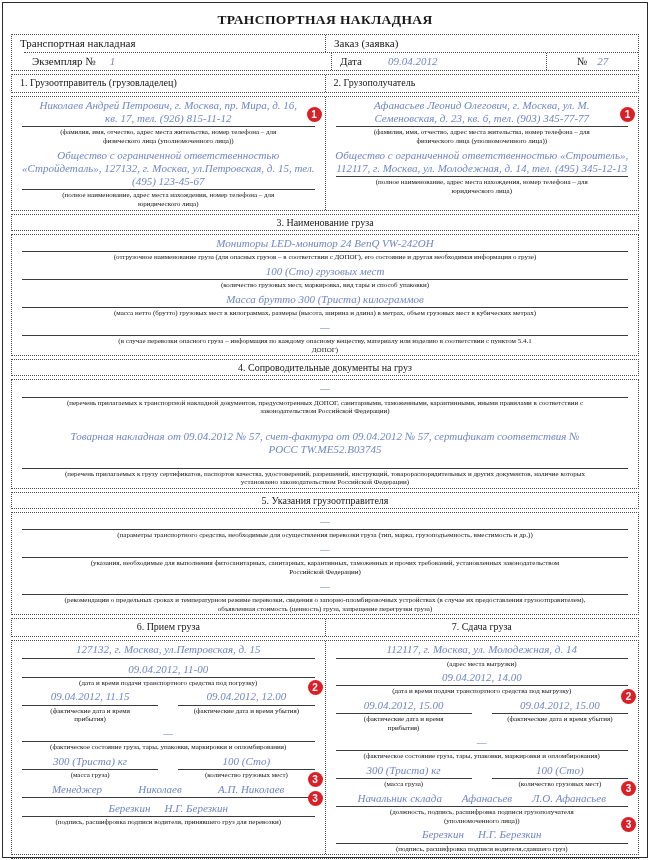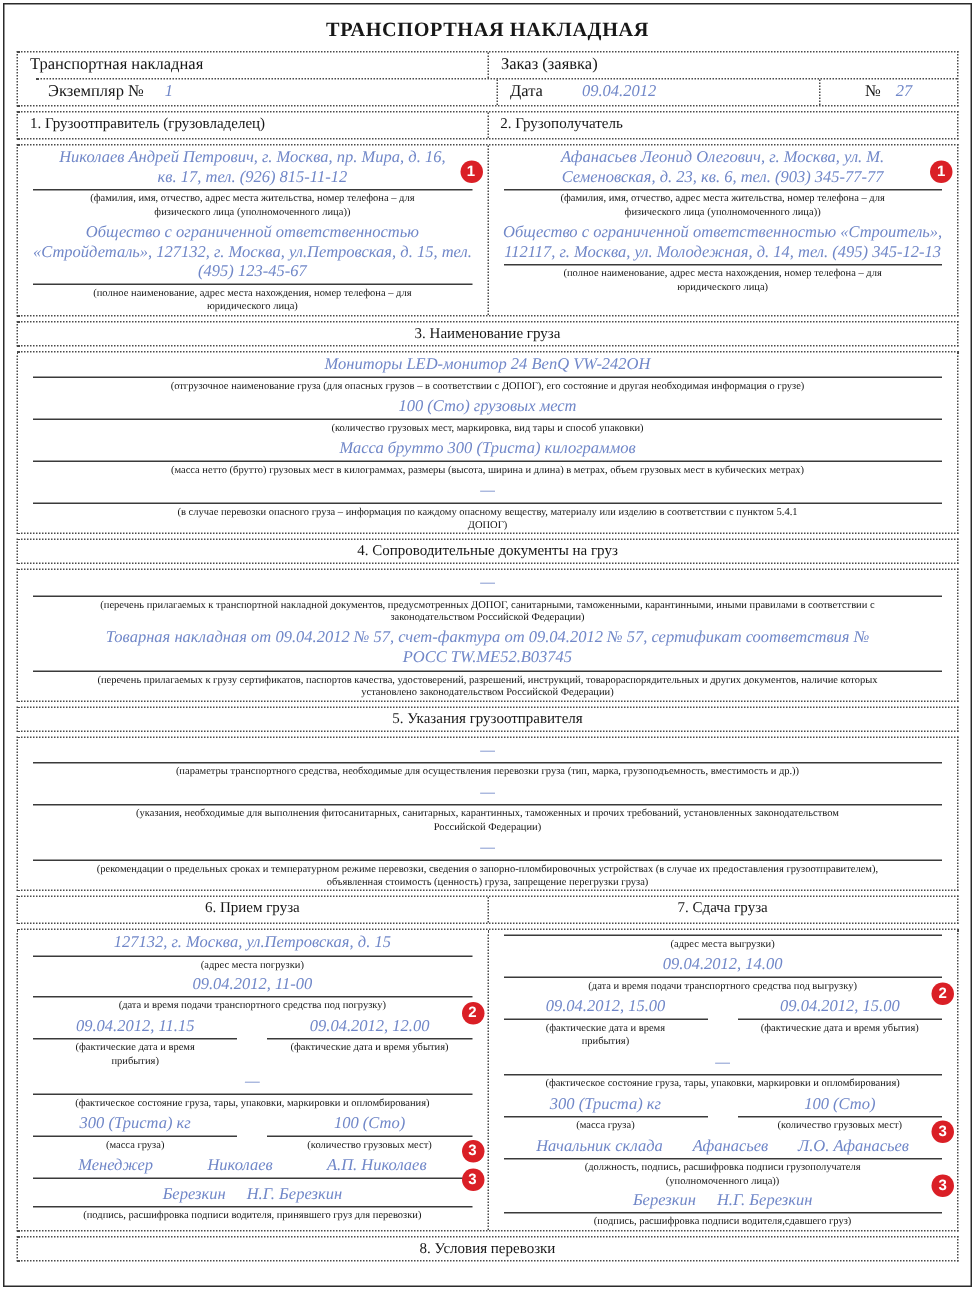--- a/index.html
+++ b/index.html
@@ -29,21 +29,21 @@
   .cols{display:flex;align-items:stretch;}
   .cols>.col{flex:1;min-width:0;}
   .cols>.col + .col{border-left:1px dotted var(--dot);}
   .field{position:relative;padding:2px 8px 1px;text-align:center;}
   .fval{color:var(--accent);font-style:italic;font-size:11px;line-height:1.2;min-height:13px;}
   .frule{border-top:1px solid var(--rule);margin:1px 2px;}
   .fcap{font-size:7px;line-height:1.25;color:#141414;}
   .capw{margin:0 auto;}
   .mw440{max-width:440px;} .mw500{max-width:500px;} .mw540{max-width:540px;}
   .mw240{max-width:250px;} .mw230{max-width:235px;}
-  .vw520{max-width:520px;margin:0 auto;}
+  .vw520{max-width:520px;margin:11px auto;}
   .pair{display:flex;position:relative;}
   .pair>.field{flex:1;}
   .signrow{display:flex;justify-content:space-around;padding:0 14px;font-style:italic;}
   .signrow2{display:flex;justify-content:center;gap:14px;}
   .badge{position:absolute;width:15px;height:15px;border-radius:50%;background:var(--badge);
          color:#fff;font-family:"Liberation Sans",sans-serif;font-style:normal;font-weight:bold;
          font-size:10px;line-height:15px;text-align:center;z-index:3;}
   .b-person{top:10px;right:3px;}
   .b-pair{top:-8px;right:2px;}
   .b-sign{top:-9px;right:2px;}
@@ -170,21 +170,20 @@
     <div class="col sec-head center">6. Прием груза</div>
     <div class="col sec-head center">7. Сдача груза</div>
   </div>
 
   <div class="block cols">
 
     <div class="col">
       <div class="field">
         <div class="fval">127132, г. Москва, ул.Петровская, д. 15</div>
         <div class="frule"></div>
-        <div class="fcap">(адрес места погрузки)</div>
       </div>
       <div class="field">
         <div class="fval">09.04.2012, 11-00</div>
         <div class="frule"></div>
         <div class="fcap">(дата и время подачи транспортного средства под погрузку)</div>
       </div>
       <div class="pair">
         <span class="badge b-pair">2</span>
         <div class="field">
           <div class="fval">09.04.2012, 11.15</div>
@@ -229,20 +228,21 @@
           <span>Березкин</span>
           <span>Н.Г. Березкин</span>
         </div>
         <div class="frule"></div>
         <div class="fcap">(подпись, расшифровка подписи водителя, принявшего груз для перевозки)</div>
       </div>
     </div>
 
     <div class="col">
       <div class="field">
+        <div class="fval">112117, г. Москва, ул. Молодежная, д. 14</div>
         <div class="frule"></div>
         <div class="fcap">(адрес места выгрузки)</div>
       </div>
       <div class="field">
         <div class="fval">09.04.2012, 14.00</div>
         <div class="frule"></div>
         <div class="fcap">(дата и время подачи транспортного средства под выгрузку)</div>
       </div>
       <div class="pair">
         <span class="badge b-pair">2</span>

